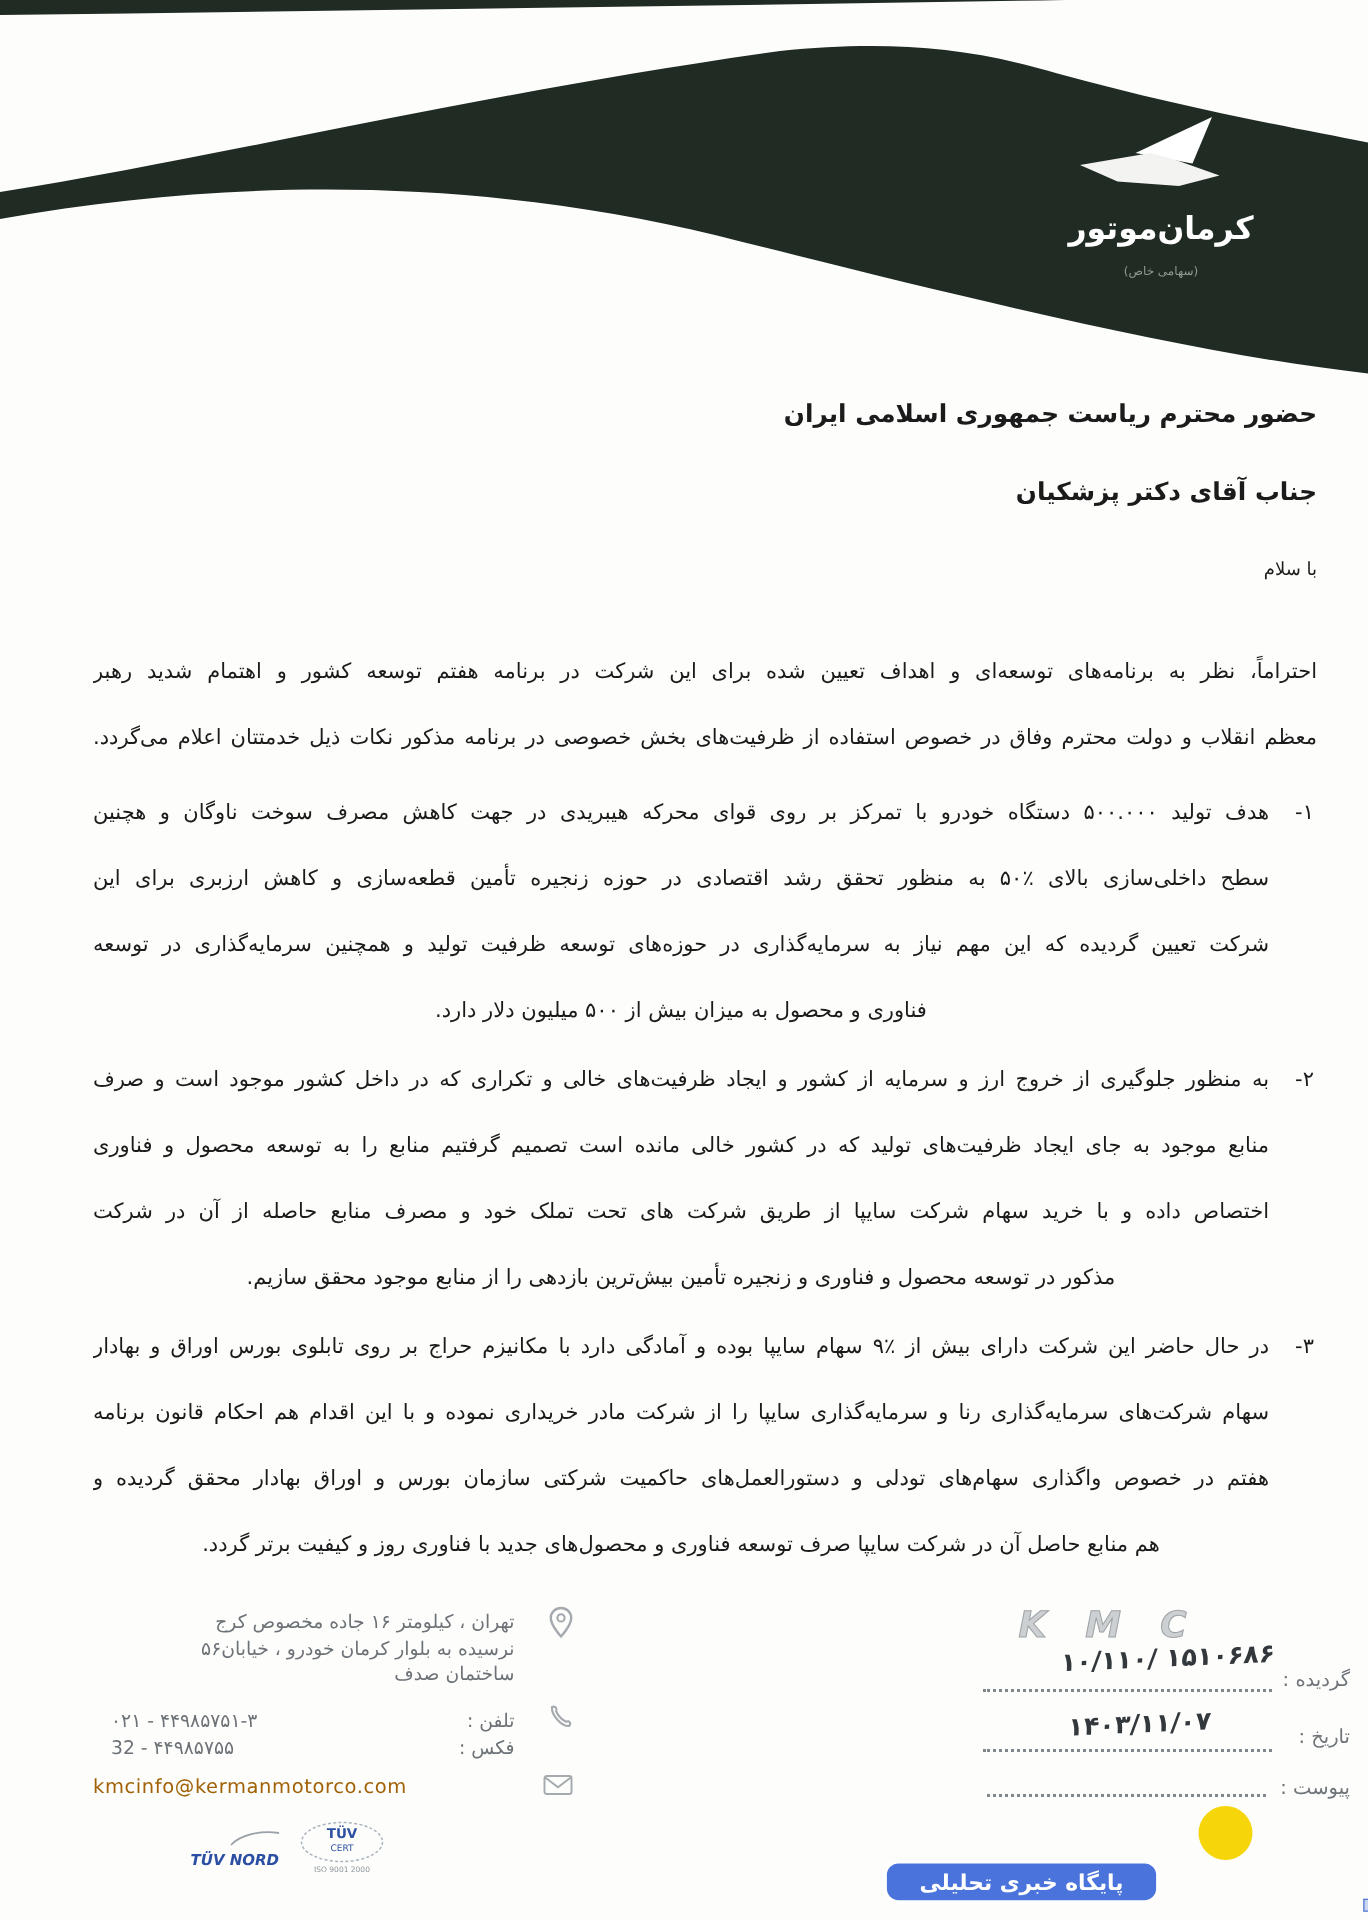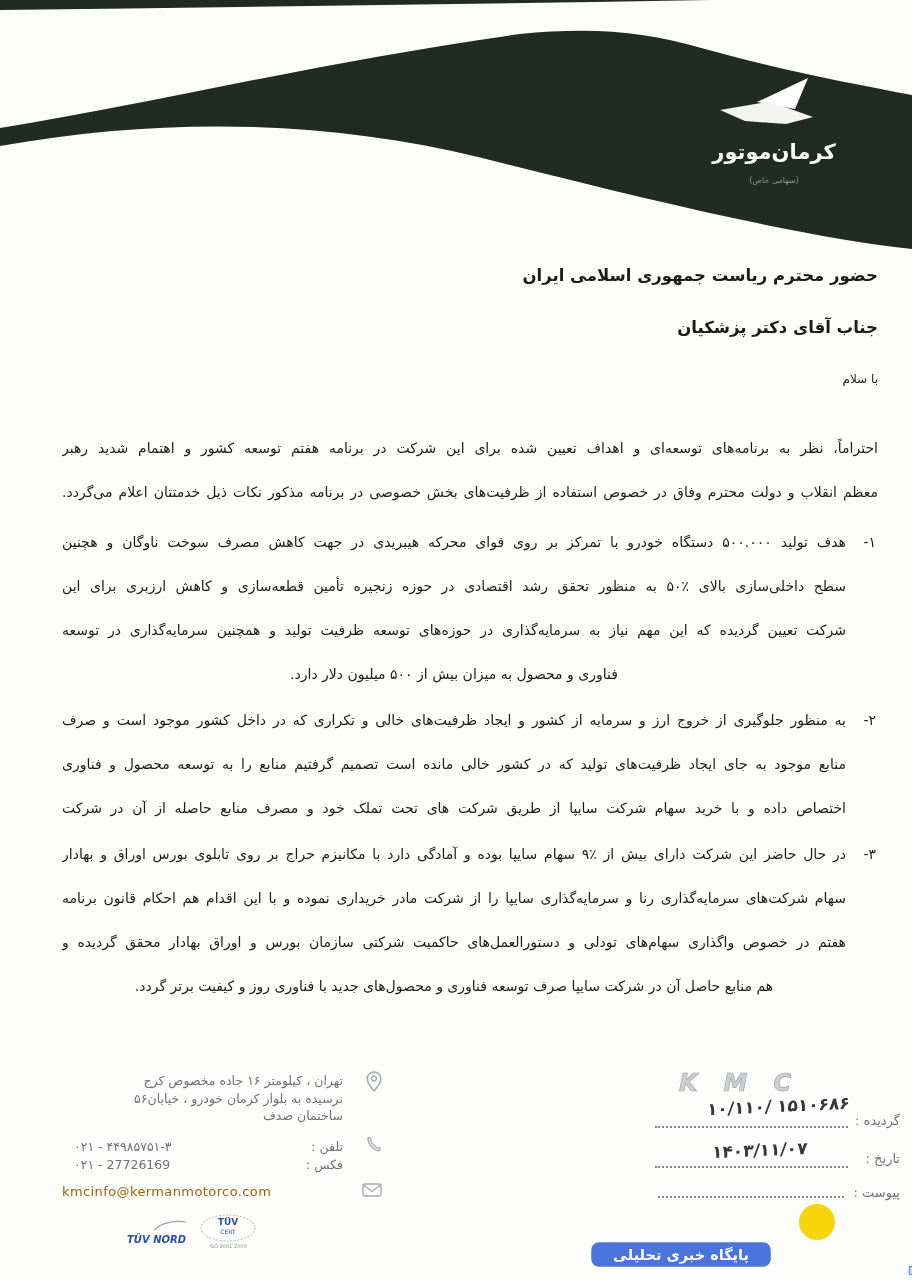--- a/index.html
+++ b/index.html
@@ -82,20 +82,21 @@
       <div class="line just">سطح داخلی‌سازی بالای ٪۵۰ به منظور تحقق رشد اقتصادی در حوزه زنجیره تأمین قطعه‌سازی و کاهش ارزبری برای این</div>
       <div class="line just">شرکت تعیین گردیده که این مهم نیاز به سرمایه‌گذاری در حوزه‌های توسعه ظرفیت تولید و همچنین سرمایه‌گذاری در توسعه</div>
       <div class="line cent">فناوری و محصول به میزان بیش از ۵۰۰ میلیون دلار دارد.</div>
     </div>
 
     <div class="item">
       <span class="marker">۲-</span>
       <div class="line just">به منظور جلوگیری از خروج ارز و سرمایه از کشور و ایجاد ظرفیت‌های خالی و تکراری که در داخل کشور موجود است و صرف</div>
       <div class="line just">منابع موجود به جای ایجاد ظرفیت‌های تولید که در کشور خالی مانده است تصمیم گرفتیم منابع را به توسعه محصول و فناوری</div>
       <div class="line just">اختصاص داده و با خرید سهام شرکت سایپا از طریق شرکت های تحت تملک خود و مصرف منابع حاصله از آن در شرکت</div>
+      <div class="line cent">مذکور در توسعه محصول و فناوری و زنجیره تأمین بیش‌ترین بازدهی را از منابع موجود محقق سازیم.</div>
     </div>
 
     <div class="item">
       <span class="marker">۳-</span>
       <div class="line just">در حال حاضر این شرکت دارای بیش از ٪۹ سهام سایپا بوده و آمادگی دارد با مکانیزم حراج بر روی تابلوی بورس اوراق و بهادار</div>
       <div class="line just">سهام شرکت‌های سرمایه‌گذاری رنا و سرمایه‌گذاری سایپا را از شرکت مادر خریداری نموده و با این اقدام هم احکام قانون برنامه</div>
       <div class="line just">هفتم در خصوص واگذاری سهام‌های تودلی و دستورالعمل‌های حاکمیت شرکتی سازمان بورس و اوراق بهادار محقق گردیده و</div>
       <div class="line cent">هم منابع حاصل آن در شرکت سایپا صرف توسعه فناوری و محصول‌های جدید با فناوری روز و کیفیت برتر گردد.</div>
     </div>
   </div>
@@ -109,21 +110,21 @@
     <div>نرسیده به بلوار کرمان خودرو ، خیابان۵۶</div>
     <div>ساختمان صدف</div>
   </div>
 
   <svg class="abs" style="left:365px; top:1136px;" width="17" height="17" viewBox="0 0 17 17">
     <path d="M3,2 C5.5,1 6.5,3.2 5.8,5 C7.5,8.5 9.5,10.5 12.5,11.8 C14.5,10.8 16,12.6 14.5,14.6 C10,15.2 2.5,8 3,2 Z" fill="none" stroke="#a4aaae" stroke-width="1.4"></path>
   </svg>
   <div class="abs rtl f-gray tel-label">تلفن :</div>
   <div class="abs f-gray tel-value num-ltr">۰۲۱ - ۴۴۹۸۵۷۵۱-۳</div>
   <div class="abs rtl f-gray fax-label">فکس :</div>
-  <div class="abs f-gray fax-value num-ltr">۰۲۱ - 27726169</div>
+  <div class="abs f-gray fax-value num-ltr">32 - ۴۴۹۸۵۷۵۵</div>
 
   <svg class="abs" style="left:362px; top:1183px;" width="20" height="14" viewBox="0 0 20 14">
     <rect x="1" y="1" width="18" height="12" rx="1.5" fill="none" stroke="#a4aaae" stroke-width="1.3"></rect>
     <path d="M1.5,2 L10,8.5 L18.5,2" fill="none" stroke="#a4aaae" stroke-width="1.3"></path>
   </svg>
   <div class="abs email">kmcinfo@kermanmotorco.com</div>
 
   <svg class="kmc-svg" style="left:648px; top:1068px;" width="200" height="30" viewBox="0 0 200 30">
     <text x="100" y="23" text-anchor="middle" font-family="DejaVu Sans, sans-serif" font-size="24" font-weight="bold" font-style="italic" letter-spacing="26" fill="#cdd0d3" stroke="#9fa4a7" stroke-width="0.7">KMC</text>
   </svg>

